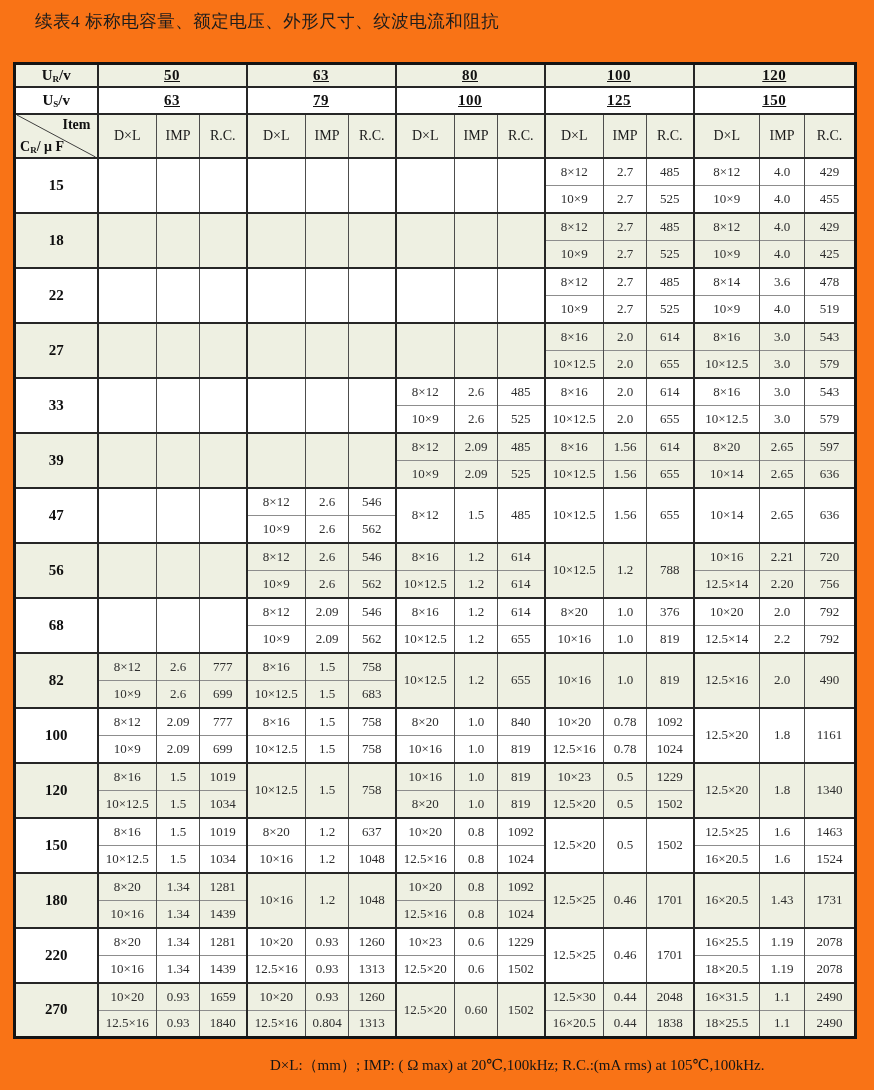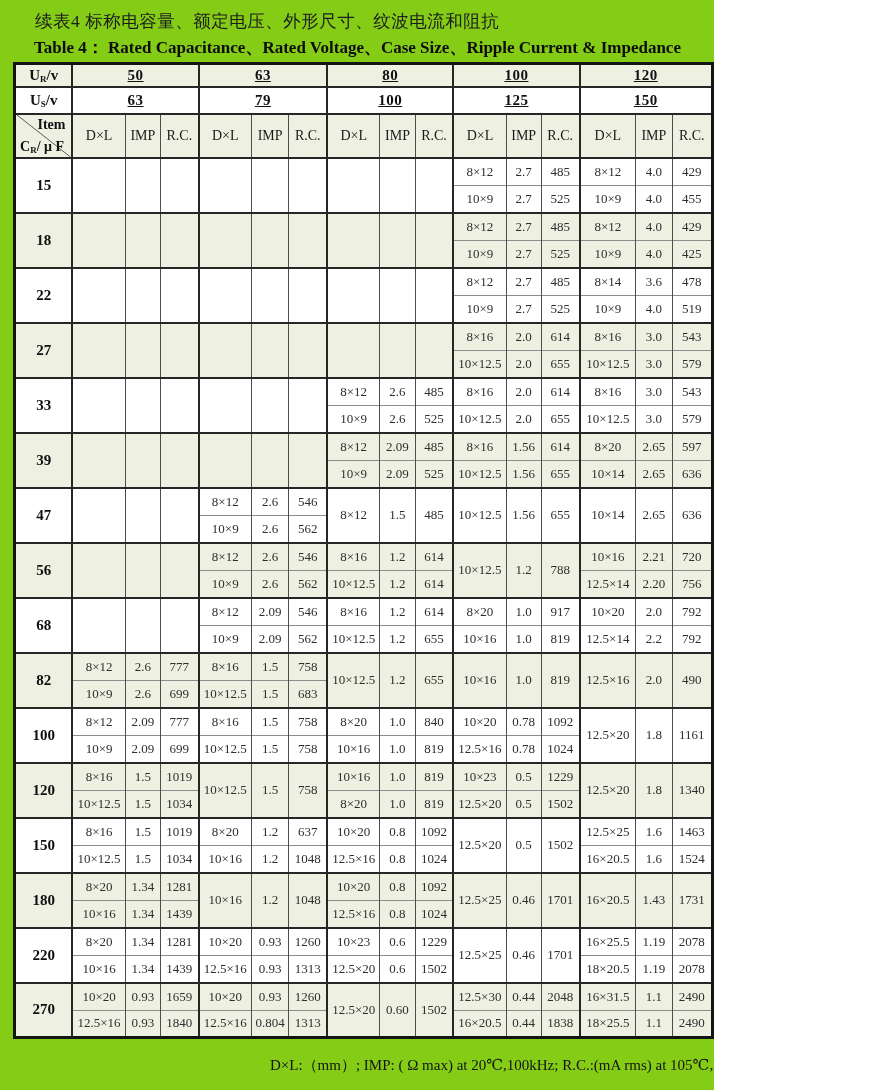--- a/index.html
+++ b/index.html
@@ -1,19 +1,19 @@
 <!DOCTYPE html>
 <html style="--shade: #eef0e2;"><head>
 <meta charset="utf-8">
 <style>
   :root { --shade:#eef0e2; --line:#4d4d4d; --heavy:#262626; --soft:#8d8d8d; }
   * { box-sizing:border-box; }
   html,body { margin:0; padding:0; background:#ffffff; }
   .page {
-    position:relative; width:714px; height:1090px; background:#84cc16;
+    position:relative; width:874px; height:1090px; background:#f97316;
     font-family:"Liberation Serif","DejaVu Serif",serif; color:#111; overflow:hidden;
   }
   .title-cn { position:absolute; left:35px; top:9px; font-size:17.5px; color:#1c1c1c; letter-spacing:0.5px; white-space:nowrap; }
   .title-en { position:absolute; left:34px; top:36px; font-size:17px; font-weight:bold; color:#0d0d0d; white-space:nowrap; }
   table.spec { position:absolute; left:13px; top:62px; border-collapse:collapse; table-layout:fixed; border:3px solid #141414; background:#fff; }
   th,td { padding:0 1px; margin:0; text-align:center; vertical-align:middle; border-left:1px solid var(--line); overflow:hidden; }
   th:first-child, td:first-child { border-left:none; }
   .gstart { border-left:2px solid var(--heavy) !important; }
   .hdr-shade { background:var(--shade); }
   .shade { background:var(--shade); }
@@ -30,21 +30,20 @@
   .corner-wrap svg { position:absolute; left:0; top:0; width:100%; height:100%; }
   .corner-top { position:absolute; top:2px; right:5px; font-size:14px; font-weight:bold; }
   .corner-bottom { position:absolute; bottom:2px; left:3px; font-size:14px; font-weight:bold; white-space:nowrap; }
   .footer-note { position:absolute; left:270px; top:1056px; font-size:15px; color:#141414; white-space:nowrap; }
 </style>
 </head>
 <body>
 
 <div class="page">
   <div class="title-cn">续表4 标称电容量、额定电压、外形尺寸、纹波电流和阻抗</div>
-  <div class="title-en">Table 4： Rated Capacitance、Rated Voltage、Case Size、Ripple Current &amp; Impedance</div>
   <table class="spec">
       <colgroup>
         <col style="width: 83px;">
         <col style="width: 59px;">
         <col style="width: 43px;">
         <col style="width: 47px;">
         <col style="width: 59px;">
         <col style="width: 43px;">
         <col style="width: 47px;">
         <col style="width: 59px;">
@@ -322,21 +321,21 @@
           <td class="val sep-top" rowspan="2"></td>
           <td class="val sep-top" rowspan="2"></td>
           <td class="val sep-top gstart">8×12</td>
           <td class="val sep-top">2.09</td>
           <td class="val sep-top">546</td>
           <td class="val sep-top gstart">8×16</td>
           <td class="val sep-top">1.2</td>
           <td class="val sep-top">614</td>
           <td class="val sep-top gstart">8×20</td>
           <td class="val sep-top">1.0</td>
-          <td class="val sep-top">917</td>
+          <td class="val sep-top">376</td>
           <td class="val sep-top gstart">10×20</td>
           <td class="val sep-top">2.0</td>
           <td class="val sep-top">792</td>
         </tr>
         <tr style="height: 27.5px;">
           <td class="val sub-div gstart">10×9</td>
           <td class="val sub-div">2.09</td>
           <td class="val sub-div">562</td>
           <td class="val sub-div gstart">10×12.5</td>
           <td class="val sub-div">1.2</td>

